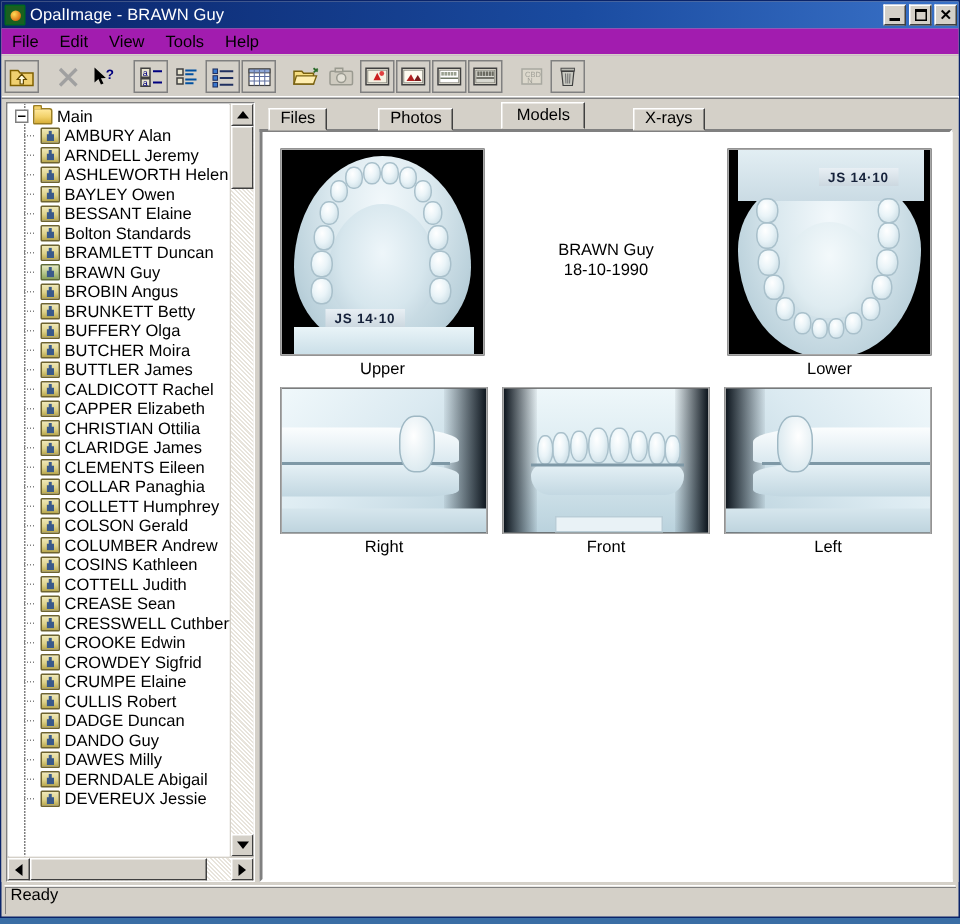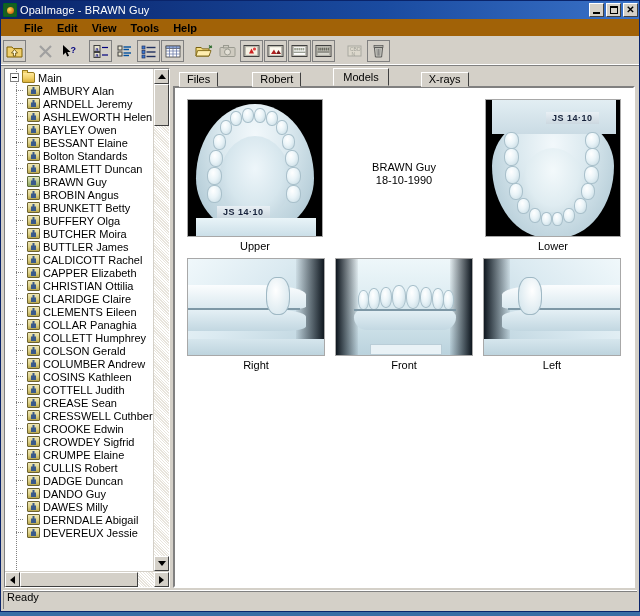--- a/index.html
+++ b/index.html
@@ -84,27 +84,26 @@
     position: absolute; left: 3px; top: 2px;
     width: 8px; height: 8px;
     border: 1px solid #000; border-top-width: 2px;
     box-sizing: border-box;
   }
   .tbtn .g-close { font-weight: bold; font-size: 10px; }
 
   
   .menubar {
     height: 17px;
-    background: #a16207;
+    background: #a21caf;
     display: flex;
     align-items: center;
-    padding-left: 16px;
+    padding-left: 0;
     flex: 0 0 auto;
     border-bottom: 1px solid #d4d0c8;
-    font-weight: bold;
   }
   .menuitem {
     padding: 1px 7px;
     font-size: 11px;
     color: #000;
     cursor: default;
     white-space: nowrap;
   }
 
   
@@ -750,21 +749,21 @@
           <div class="tnode child">
               <span class="ficon patient"></span>
               <span class="tlabel">CAPPER Elizabeth</span>
             </div>
           <div class="tnode child">
               <span class="ficon patient"></span>
               <span class="tlabel">CHRISTIAN Ottilia</span>
             </div>
           <div class="tnode child">
               <span class="ficon patient"></span>
-              <span class="tlabel">CLARIDGE Claire</span>
+              <span class="tlabel">CLARIDGE James</span>
             </div>
           <div class="tnode child">
               <span class="ficon patient"></span>
               <span class="tlabel">CLEMENTS Eileen</span>
             </div>
           <div class="tnode child">
               <span class="ficon patient"></span>
               <span class="tlabel">COLLAR Panaghia</span>
             </div>
           <div class="tnode child">
@@ -857,21 +856,21 @@
         <div class="sb-arrow-h">
             <span class="arrow-right"></span>
           </div>
       </div>
     </div>
 
     <div class="right-panel">
 
       <div class="tabstrip">
         <div class="tab">Files</div>
-        <div class="tab">Robert</div>
+        <div class="tab">Photos</div>
         <div class="tab active">Models</div>
         <div class="tab">X-rays</div>
       </div>
 
       <div class="tabcontent">
 
         <div class="row-top">
 
           <div class="cell">
             <div class="thumb upper">

